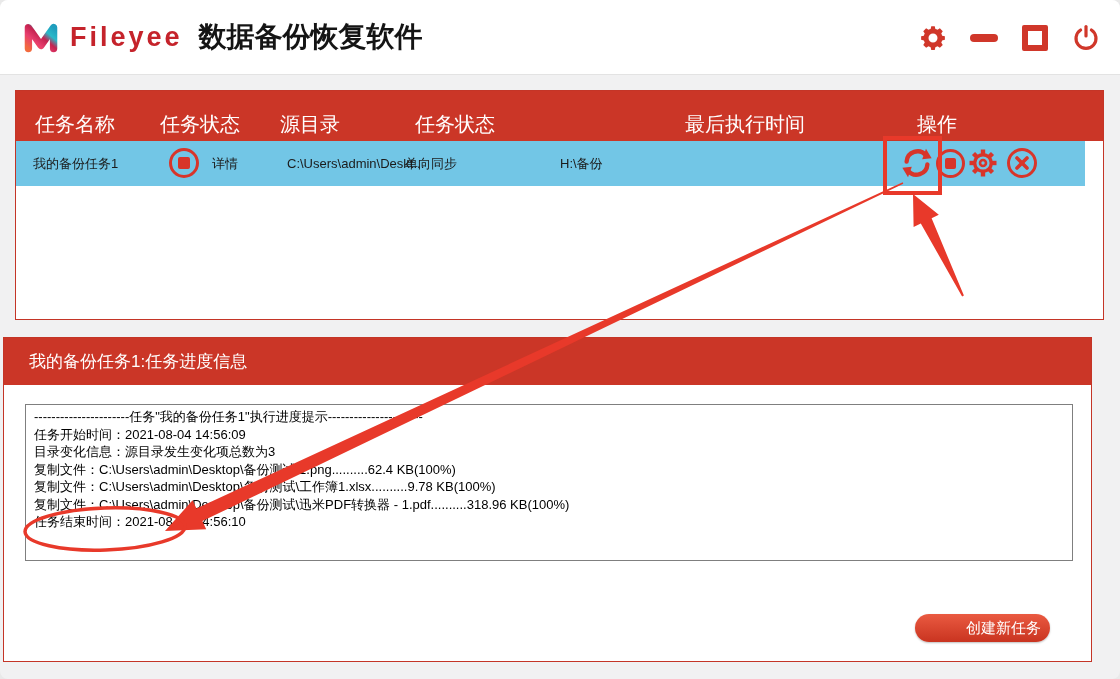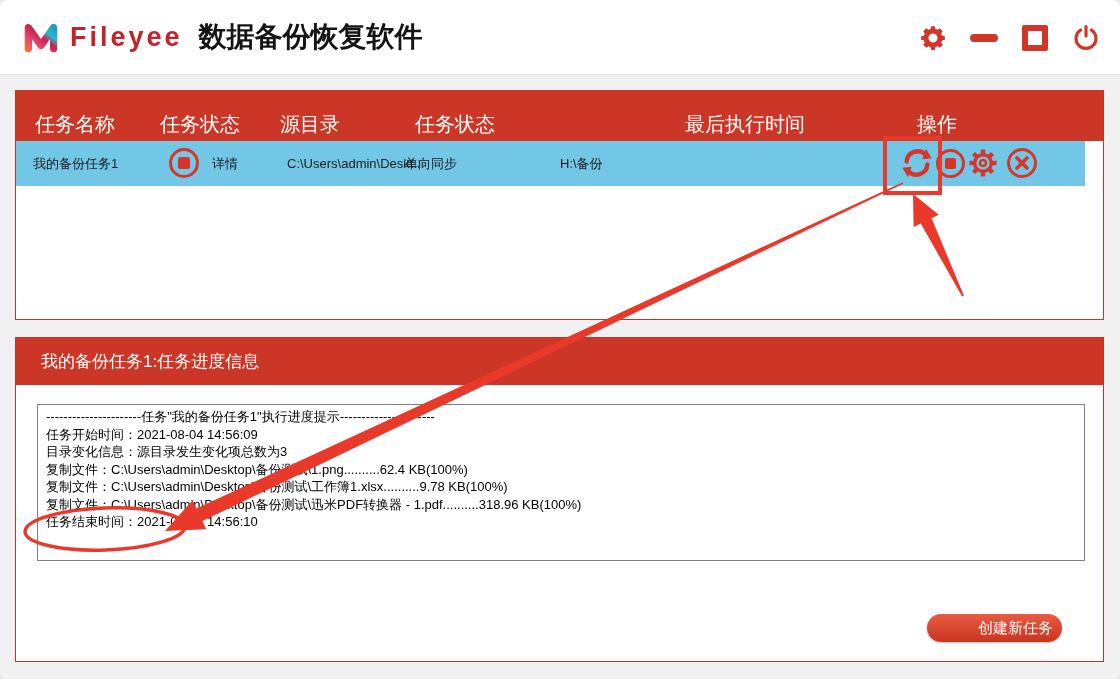--- a/index.html
+++ b/index.html
@@ -22,21 +22,21 @@
   .th { position:absolute; top:8px; height:50px; line-height:50px; color:#ffffff; font-size:20px; white-space:nowrap; }
   .table-row { position:absolute; left:0; top:50px; width:1069px; height:45px; background:#72c6e6; }
   .td { position:absolute; top:0; height:59px; line-height:45px; color:#1b1b1b; font-size:13px; white-space:nowrap; }
   .status-icon { position:absolute; left:153px; top:7px; width:30px; height:30px; border:3px solid #d8352a; border-radius:50%; display:flex; align-items:center; justify-content:center; }
   .status-icon .sq { width:12px; height:12px; background:#d8352a; border-radius:2px; }
   .op-icon { position:absolute; top:5px; width:34px; height:34px; display:flex; align-items:center; justify-content:center; cursor:pointer; }
   .ring { width:29px; height:29px; border:3px solid #d8352a; border-radius:50%; display:flex; align-items:center; justify-content:center; }
   .ring .sq { width:11px; height:11px; background:#d8352a; border-radius:2px; }
 
   
-  .progress-panel { position:absolute; left:15px; top:337px; width:1089px; height:325px; background:#ffffff; border:1px solid #c43527; }
+  .progress-panel { position:absolute; left:3px; top:337px; width:1089px; height:325px; background:#ffffff; border:1px solid #c43527; }
   .progress-header { position:absolute; left:0; top:0; width:1087px; height:47px; background:#cb3627; color:#ffffff; font-size:17px; line-height:47px; padding-left:25px; }
   .log-box { position:absolute; left:21px; top:66px; width:1048px; height:157px; background:#ffffff; border:1px solid #7f7f7f; padding:3px 8px; overflow:hidden; }
   .log-line { font-size:13px; line-height:17.5px; color:#000000; white-space:nowrap; }
   .create-btn { position:absolute; left:911px; top:276px; width:135px; height:28px; border:none; border-radius:14px; background:linear-gradient(#ea5a41,#c93420); color:#ffffff; font-size:15px; font-family:inherit; cursor:pointer; box-shadow:0 1px 2px rgba(0,0,0,.25);padding-left:42px; }
 
   
   .anno-box { position:absolute; left:883px; top:136px; width:59px; height:59px; border:4px solid #e8392a; z-index:30; pointer-events:none; }
   .anno-svg { position:absolute; left:0; top:0; width:1120px; height:679px; z-index:31; pointer-events:none; }
 </style>
 </head>

